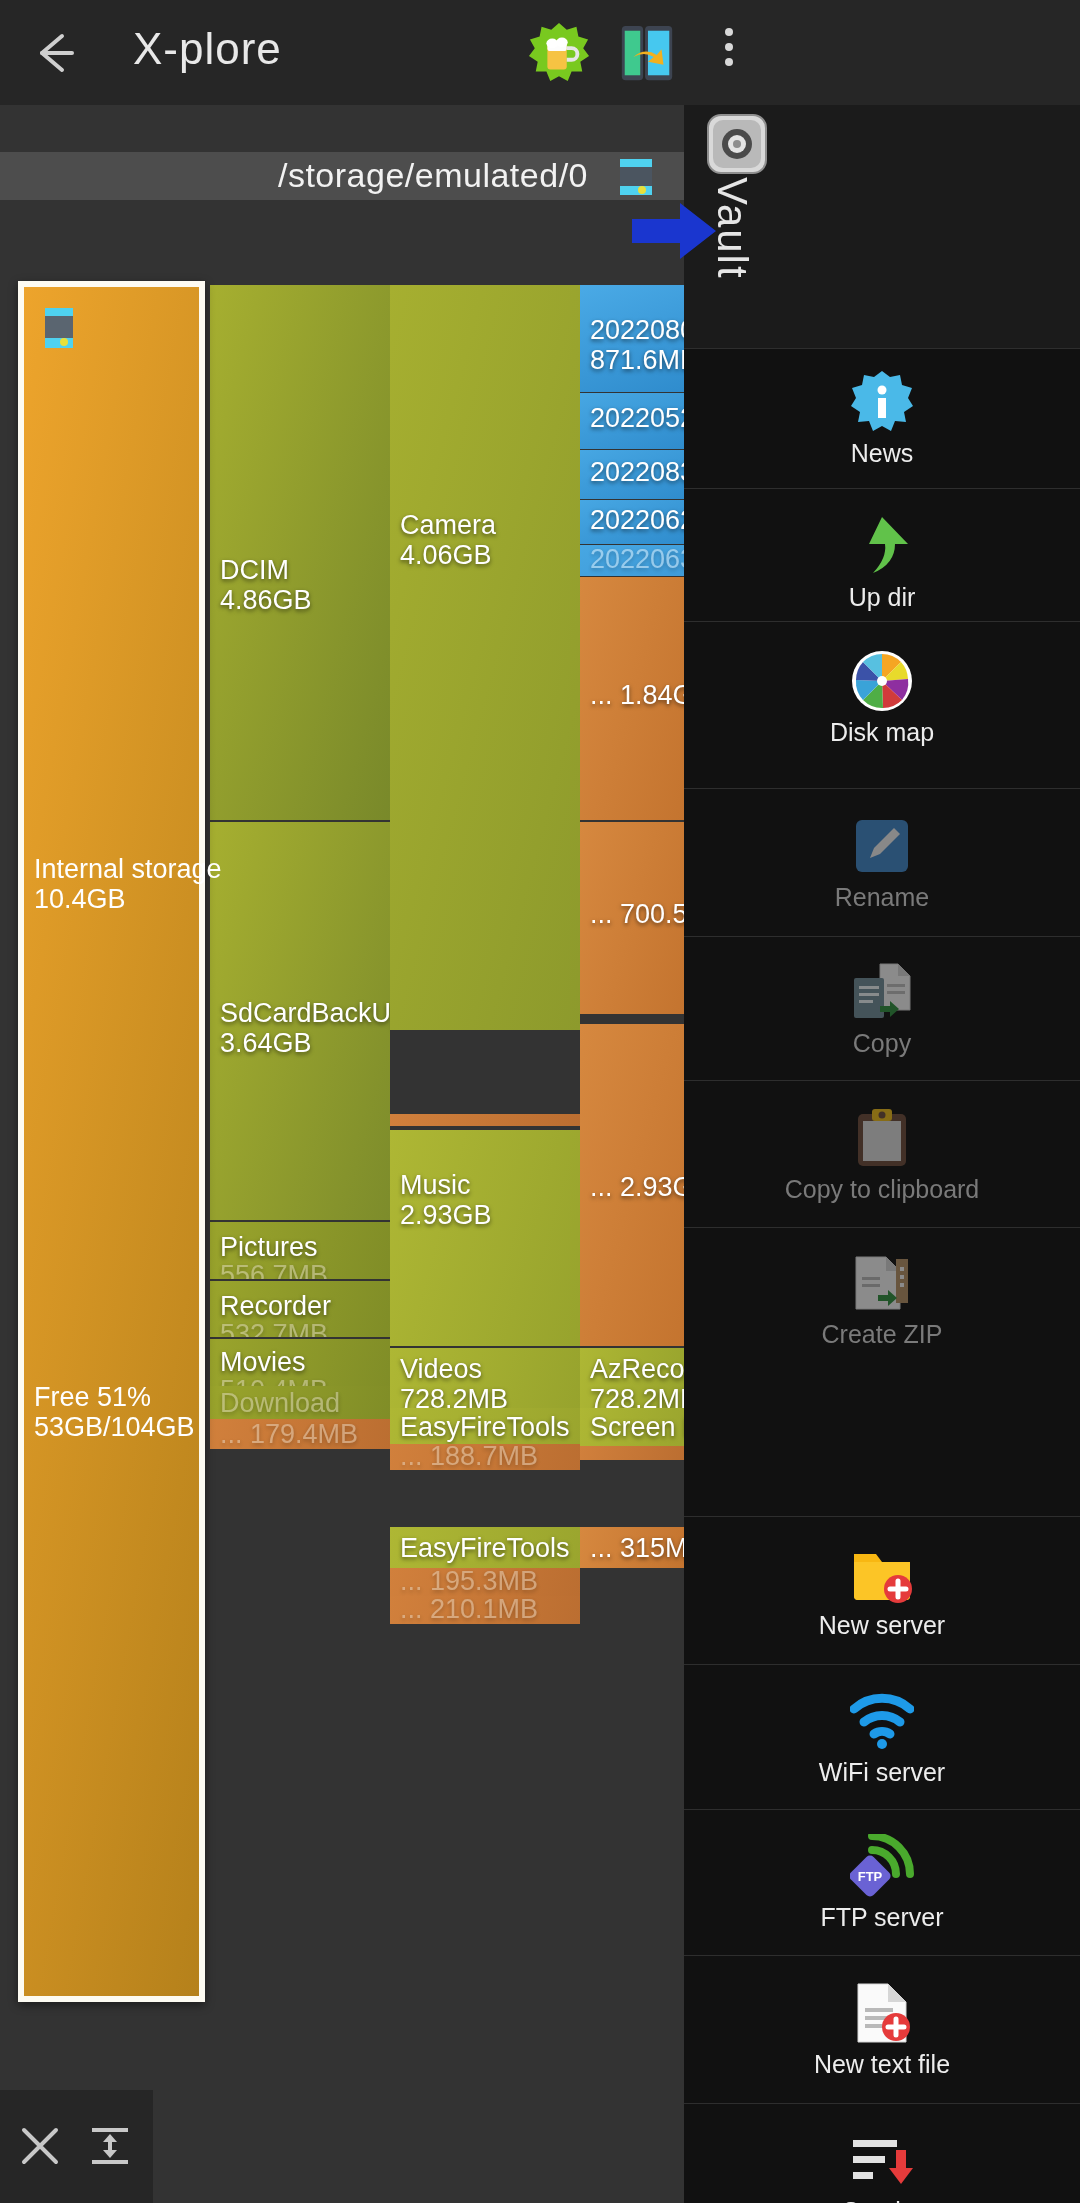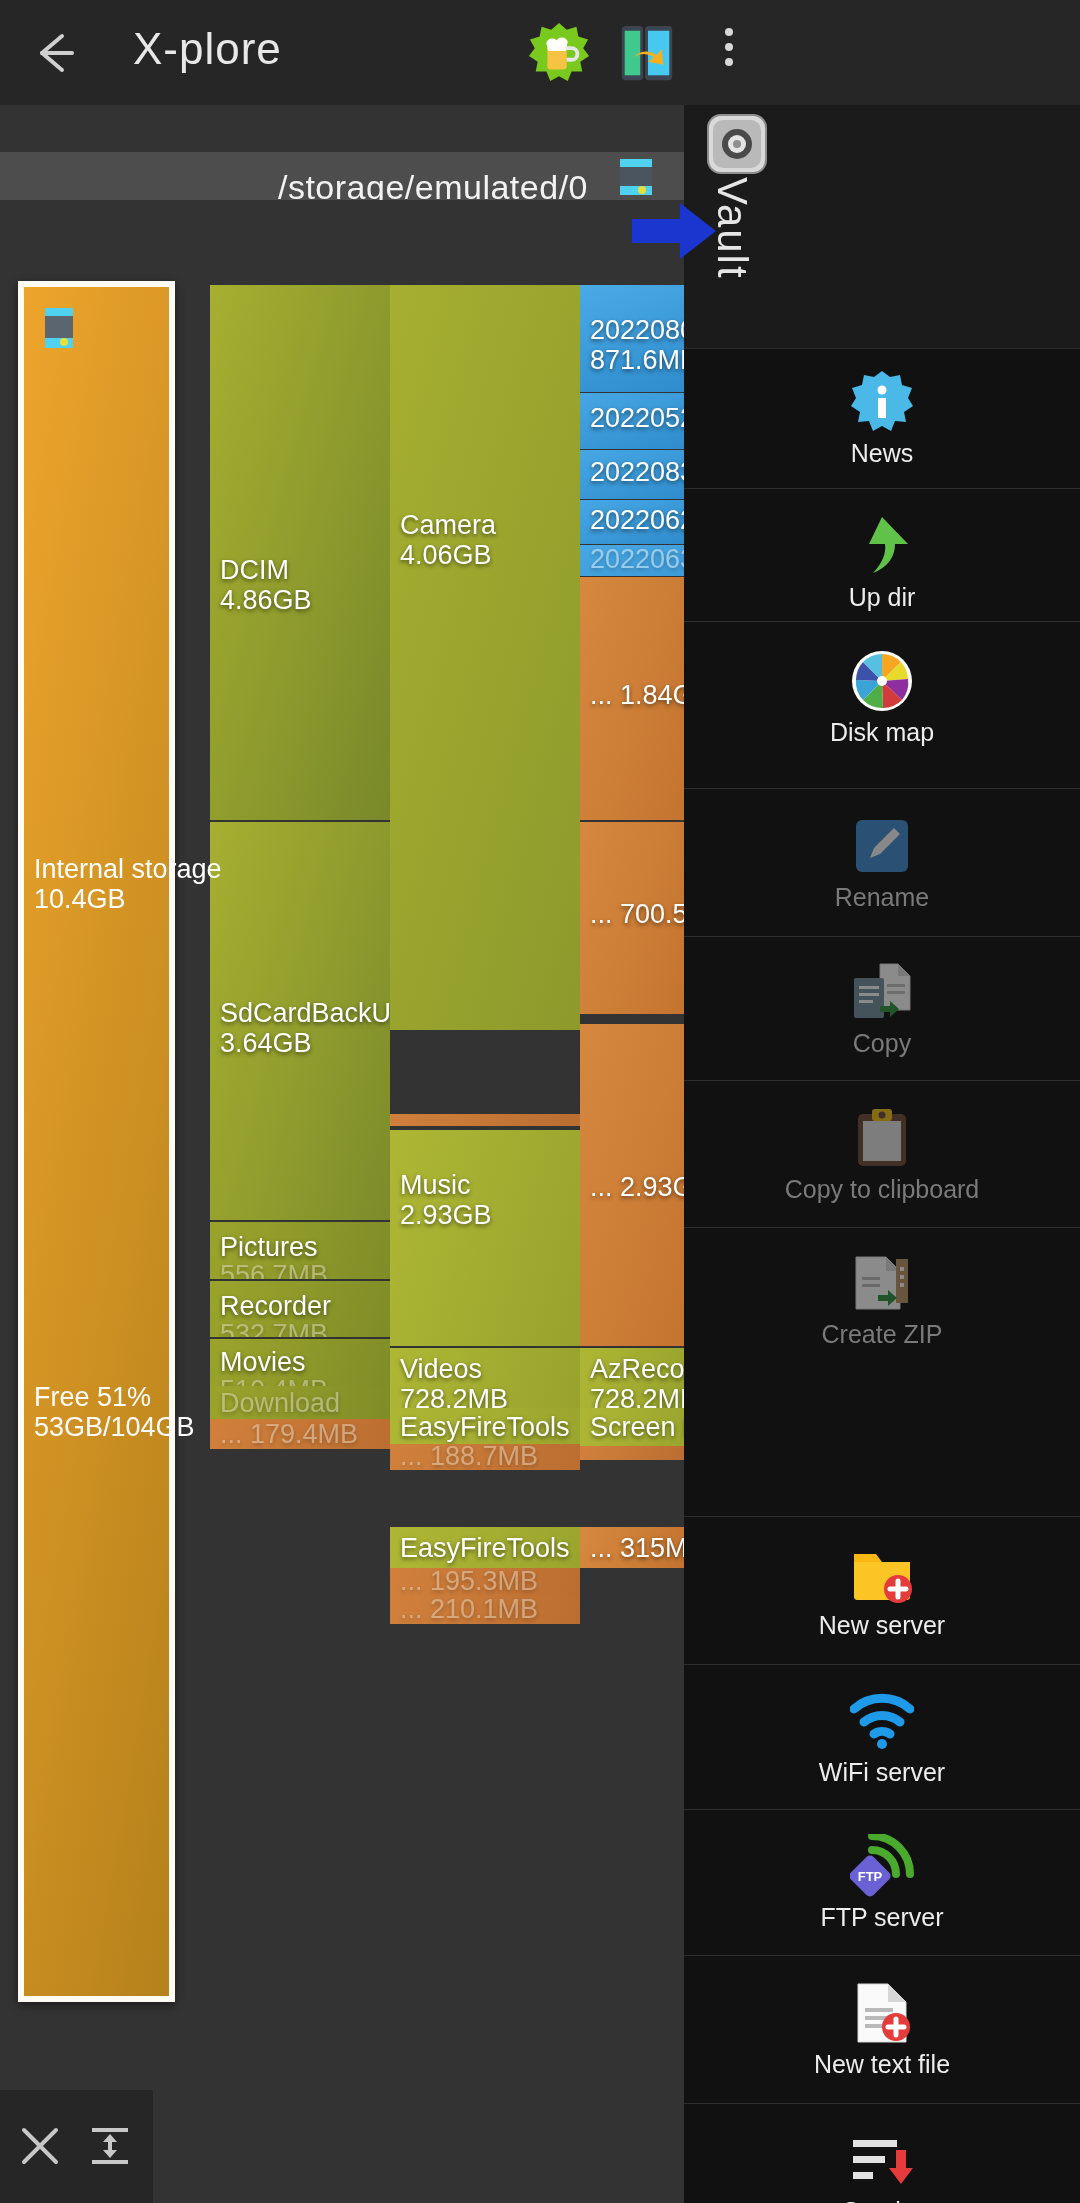--- a/index.html
+++ b/index.html
@@ -18,35 +18,35 @@
   .icon-beer { left:528px; }
   .icon-transfer { left:616px; }
   .kebab { position:absolute; left:712px; top:28px; width:34px; height:52px;
            cursor:pointer; }
   .kebab i { display:block; width:8px; height:8px; border-radius:50%;
              background:#d8d8d8; margin:0 auto 7px; }
 
   
   .pathbar { position:absolute; left:0; top:152px; width:684px; height:48px;
              background:#4d4d4d; }
-  .pathtext { position:absolute; right:96px; top:16px; font-size:34px; color:#f2f2f2;
+  .pathtext { position:absolute; right:96px; top:4px; font-size:34px; color:#f2f2f2;
               white-space:nowrap; letter-spacing:0.5px; }
   .path-dev-icon { position:absolute; right:30px; top:6px; width:36px; height:38px; }
 
   
   .treemap { position:absolute; left:0; top:200px; width:684px; height:1890px;
              background:#333333; overflow:hidden; }
   .tile { position:absolute; overflow:hidden; cursor:pointer;
           text-shadow:0 2px 4px rgba(0,0,0,.55); }
   .tlabel { position:absolute; left:10px; font-size:27px; line-height:30px;
             color:#ffffff; white-space:nowrap; }
   .tlabel.dim { color:#e9e1d2; opacity:.45; }
   .tlabel.blue { color:#ffffff; }
 
-  .orange-root { position:absolute; left:18px; top:81px; width:157px; height:1721px;
+  .orange-root { position:absolute; left:18px; top:81px; width:187px; height:1721px;
                  border:6px solid #fdfbf2; background:linear-gradient(100deg,#eda42c,#b5811b);
                  box-shadow:0 3px 9px rgba(0,0,0,.45); cursor:pointer; }
   .dev-badge { position:absolute; left:20px; top:20px; width:30px; height:42px; }
 
   
   .sidebar { position:absolute; left:684px; top:105px; width:396px; height:2098px;
              background:#111111; }
   .vault-strip { position:absolute; left:0; top:0; width:396px; height:243px;
                  background:#1b1b1b; }
   .vault-lock { position:absolute; left:22px; top:8px; width:62px; height:62px; }

